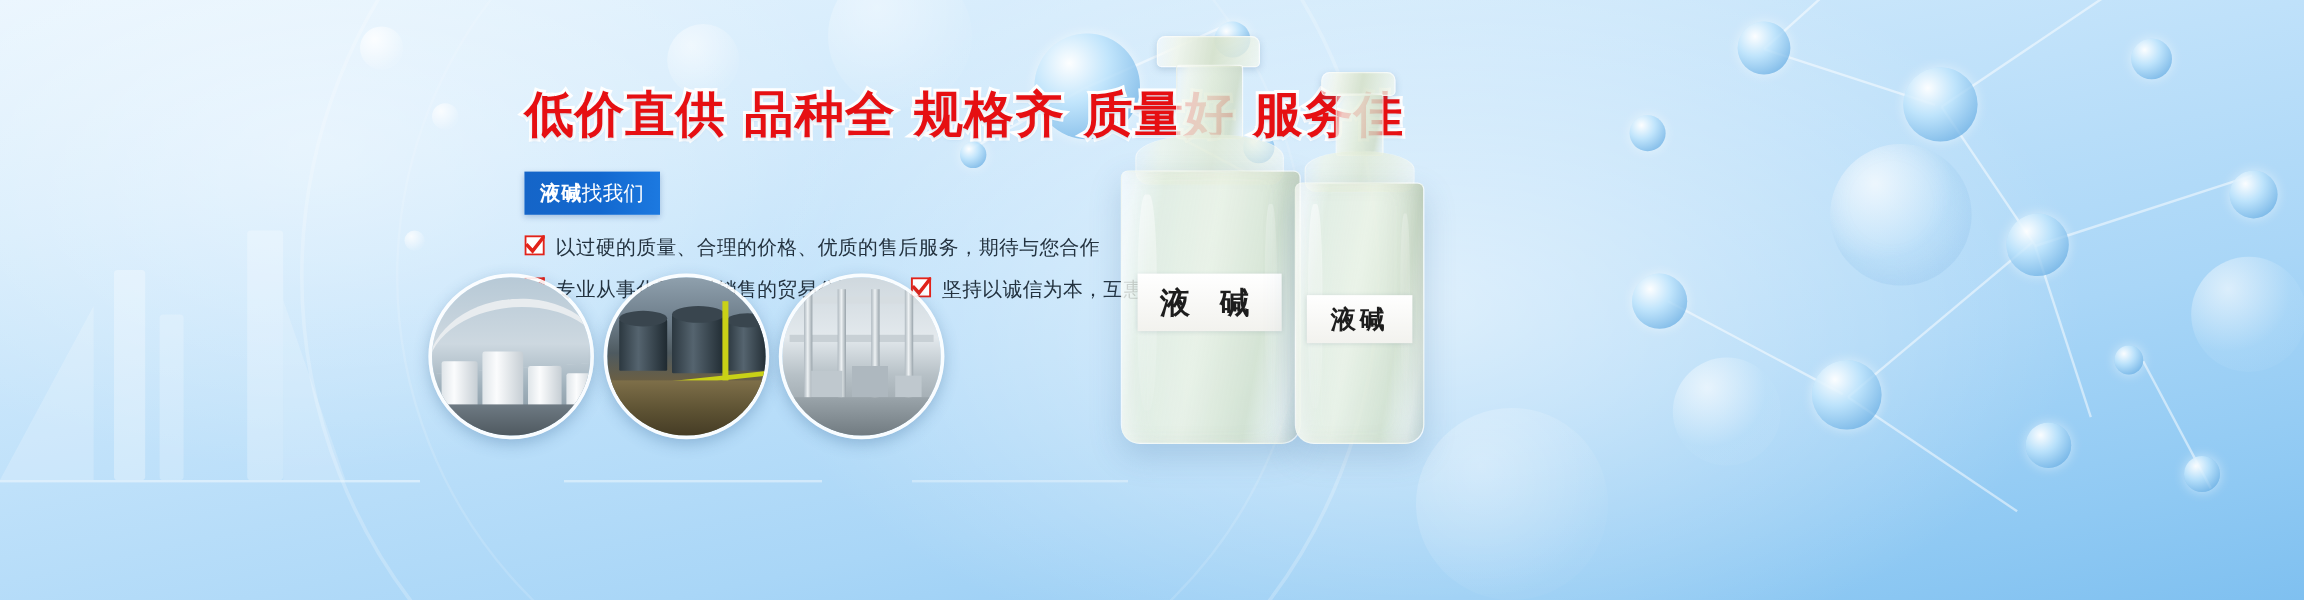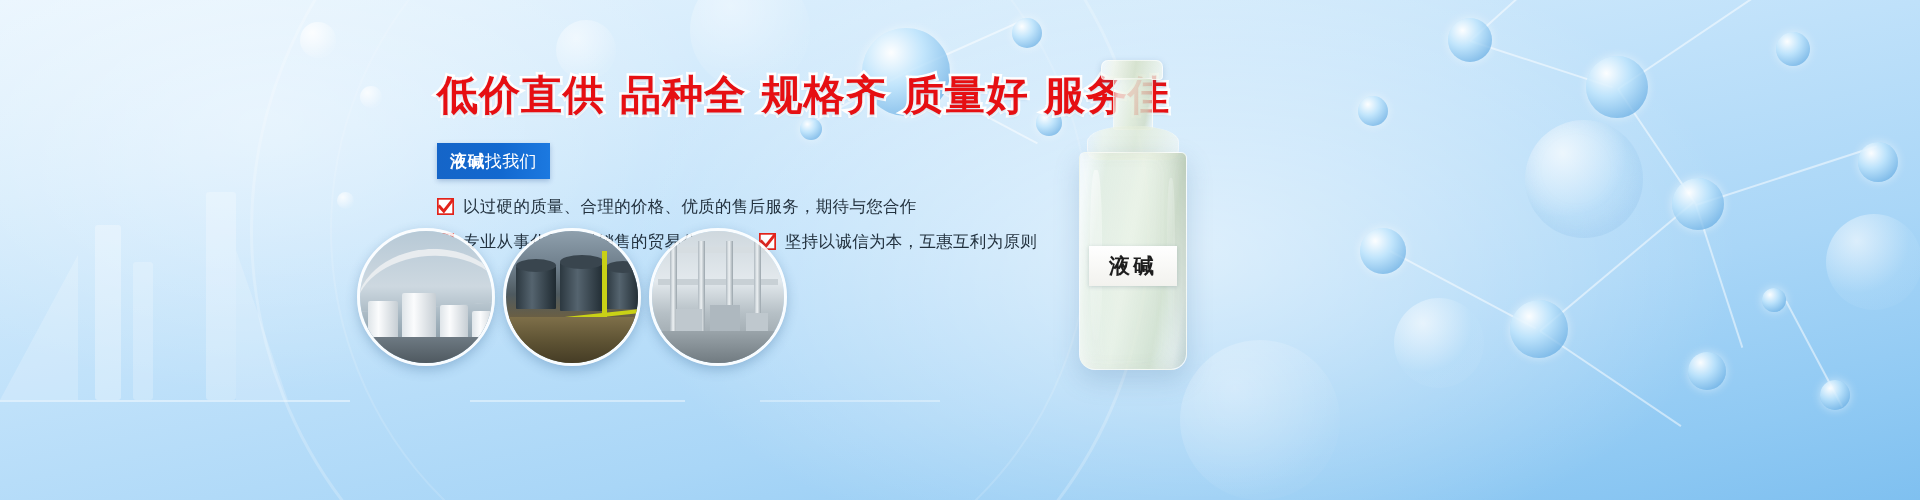--- a/index.html
+++ b/index.html
@@ -47,21 +47,21 @@
     position:absolute; left:437px; top:143px; height:36px;
     padding:0 13px; display:flex; align-items:center;
     background:linear-gradient(90deg,#1565c8 0%,#1268cf 55%,#1c79e0 100%);
     color:#fff; font-size:17px; letter-spacing:.4px; white-space:nowrap;
     box-shadow:0 2px 5px rgba(20,70,140,.28);
   }
   #subbar b { font-weight:bold; }
 
   .bullets { position:absolute; left:437px; top:192px; }
   .brow { display:flex; align-items:center; height:29px; }
-  .bullet { display:flex; align-items:center; white-space:nowrap; }
+  .bullet { display:flex; align-items:flex-start; white-space:nowrap; }
   .bullet + .bullet { margin-left:26px; }
   .chk { width:17px; height:17px; margin-right:9px; flex:0 0 auto; display:block; }
   .btxt { font-size:16.5px; color:#23323f; letter-spacing:.3px; }
 
   
   .photo {
     position:absolute; width:138px; height:138px; border-radius:50%;
     overflow:hidden; border:3px solid rgba(255,255,255,.9);
     box-shadow:0 4px 12px rgba(40,90,140,.30);
   }
@@ -265,20 +265,31 @@
         <div class="col" style="left:74px;"></div>
         <div class="col" style="left:102px;"></div>
         <div class="box" style="left:24px; bottom:32px; width:26px; height:22px;"></div>
         <div class="box" style="left:58px; bottom:32px; width:30px; height:26px; background:#aeb8bf;"></div>
         <div class="box" style="left:94px; bottom:32px; width:22px; height:18px;"></div>
         <div class="floor"></div>
       </div>
     </div>
   </div>
 
+  <div class="bottle" style="left:928px; top:30px; width:200px; height:340px;">
+    <div class="stopper" style="left:36px;  top:0px;   width:86px;  height:26px;"></div>
+    <div class="neck" style="left:52px;  top:24px;  width:56px;  height:62px;"></div>
+    <div class="shoulder" style="left:18px; top:82px;  width:124px; height:42px; border-radius:46% 46% 12px 12px;"></div>
+    <div class="glass" style="left:6px;   top:112px; width:150px; height:228px;"></div>
+    <div class="hilite" style="left:20px; top:132px; width:16px; height:180px; opacity:.55;"></div>
+    <div class="hilite" style="left:126px;top:140px; width:10px; height:150px; opacity:.30;"></div>
+    <div class="label" style="left:20px;  top:198px; width:120px; height:48px; font-size:25px; letter-spacing:8px;">
+      <span>液  碱</span>
+    </div>
+  </div>
 
   <div class="bottle" style="left:1075px; top:60px; width:150px; height:320px;">
     <div class="stopper" style="left:26px;  top:0px;   width:62px;  height:20px;"></div>
     <div class="neck" style="left:38px;  top:18px;  width:40px;  height:52px;"></div>
     <div class="shoulder" style="left:12px; top:66px;  width:92px;  height:34px; border-radius:46% 46% 10px 10px;"></div>
     <div class="glass" style="left:4px;   top:92px;  width:108px; height:218px;"></div>
     <div class="hilite" style="left:15px; top:110px; width:12px; height:170px; opacity:.55;"></div>
     <div class="hilite" style="left:92px; top:118px; width:8px;  height:140px; opacity:.28;"></div>
     <div class="label" style="left:14px;  top:186px; width:88px;  height:40px; font-size:21px; letter-spacing:3px;">
       <span>液碱</span>

